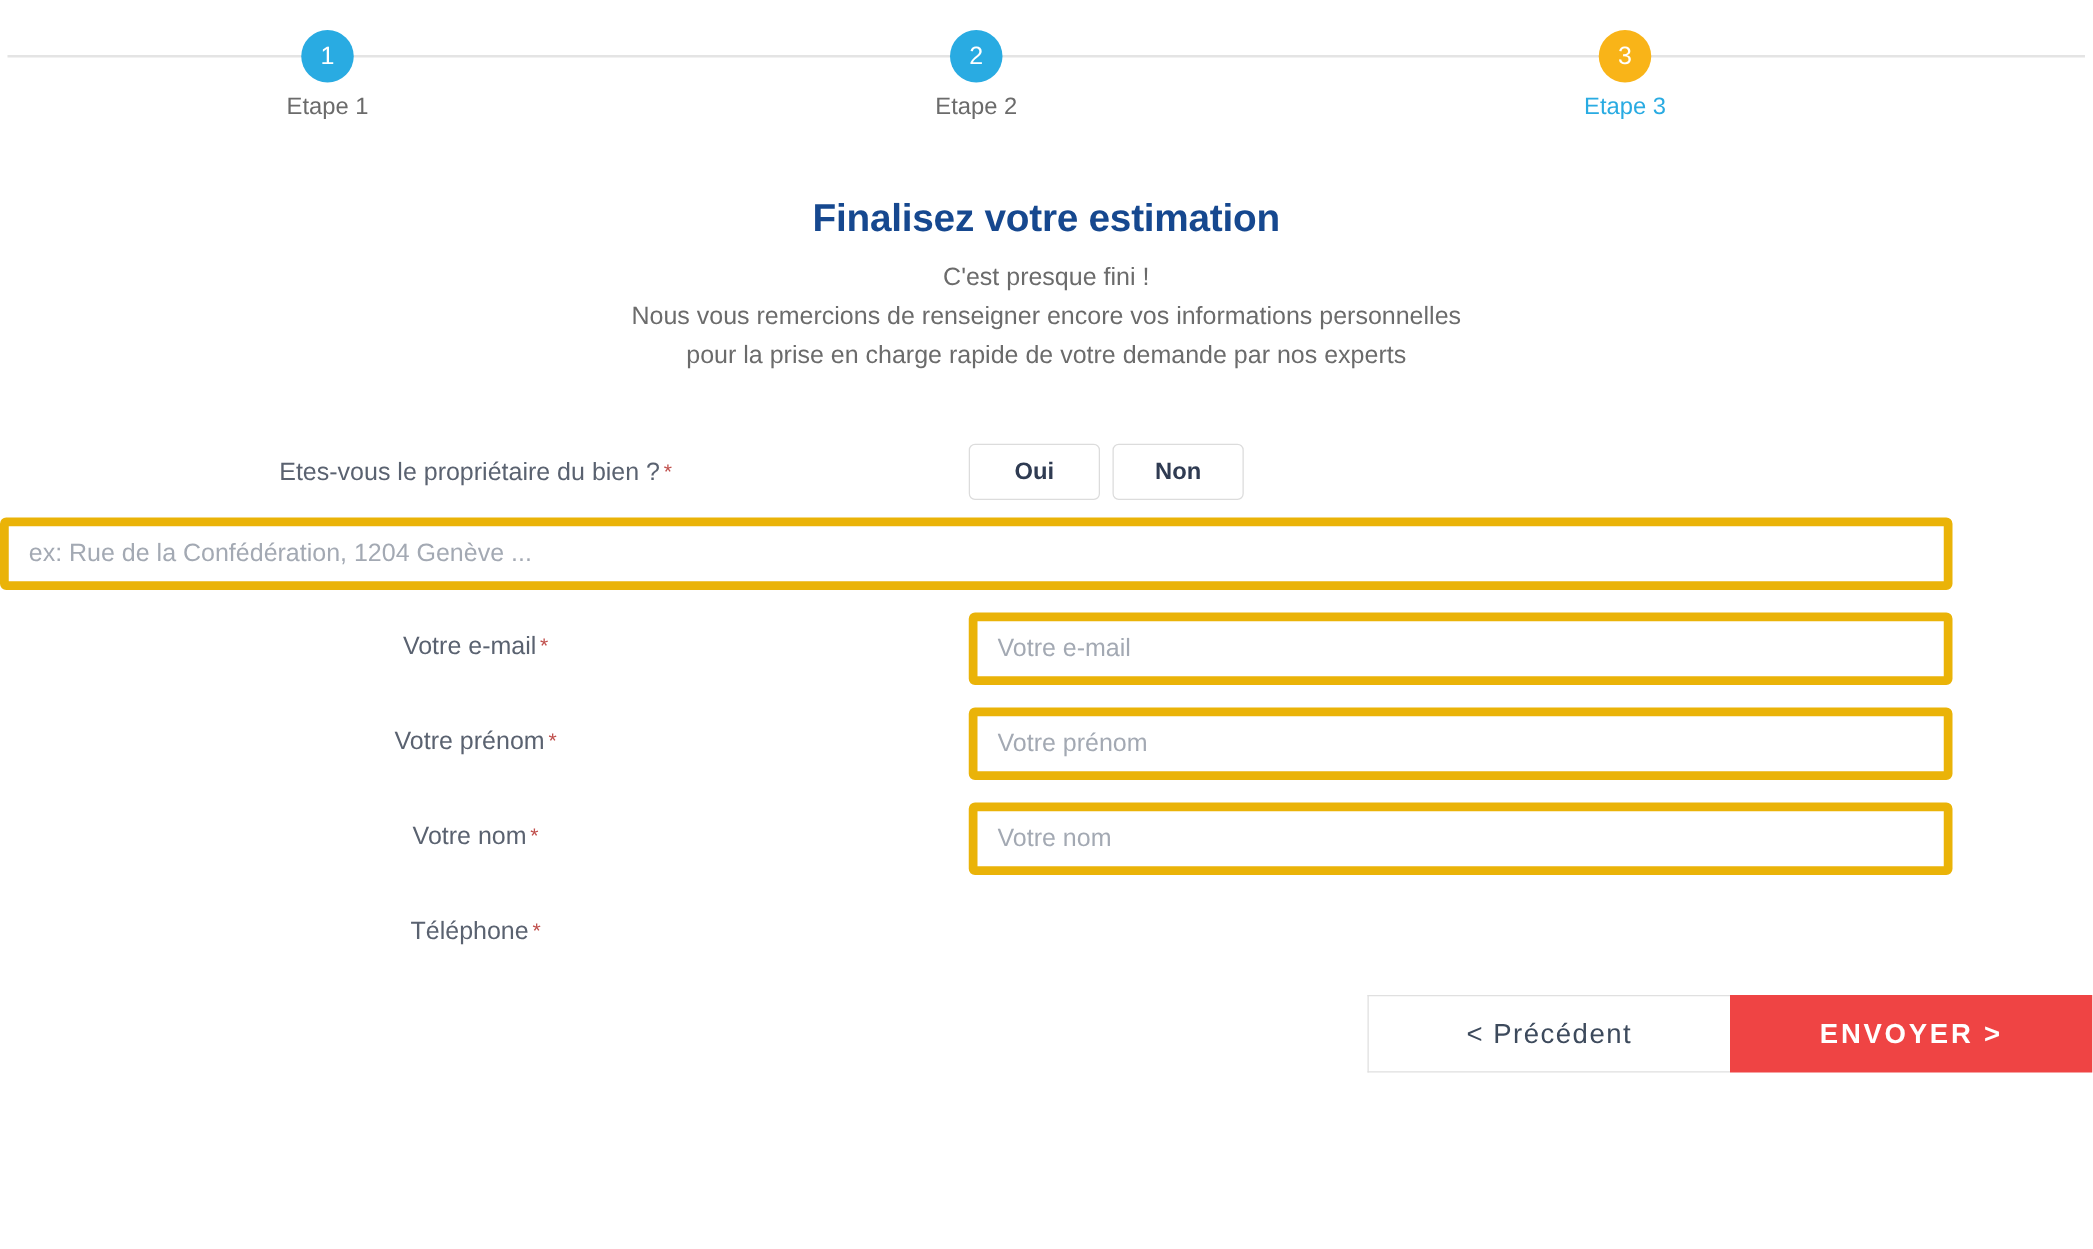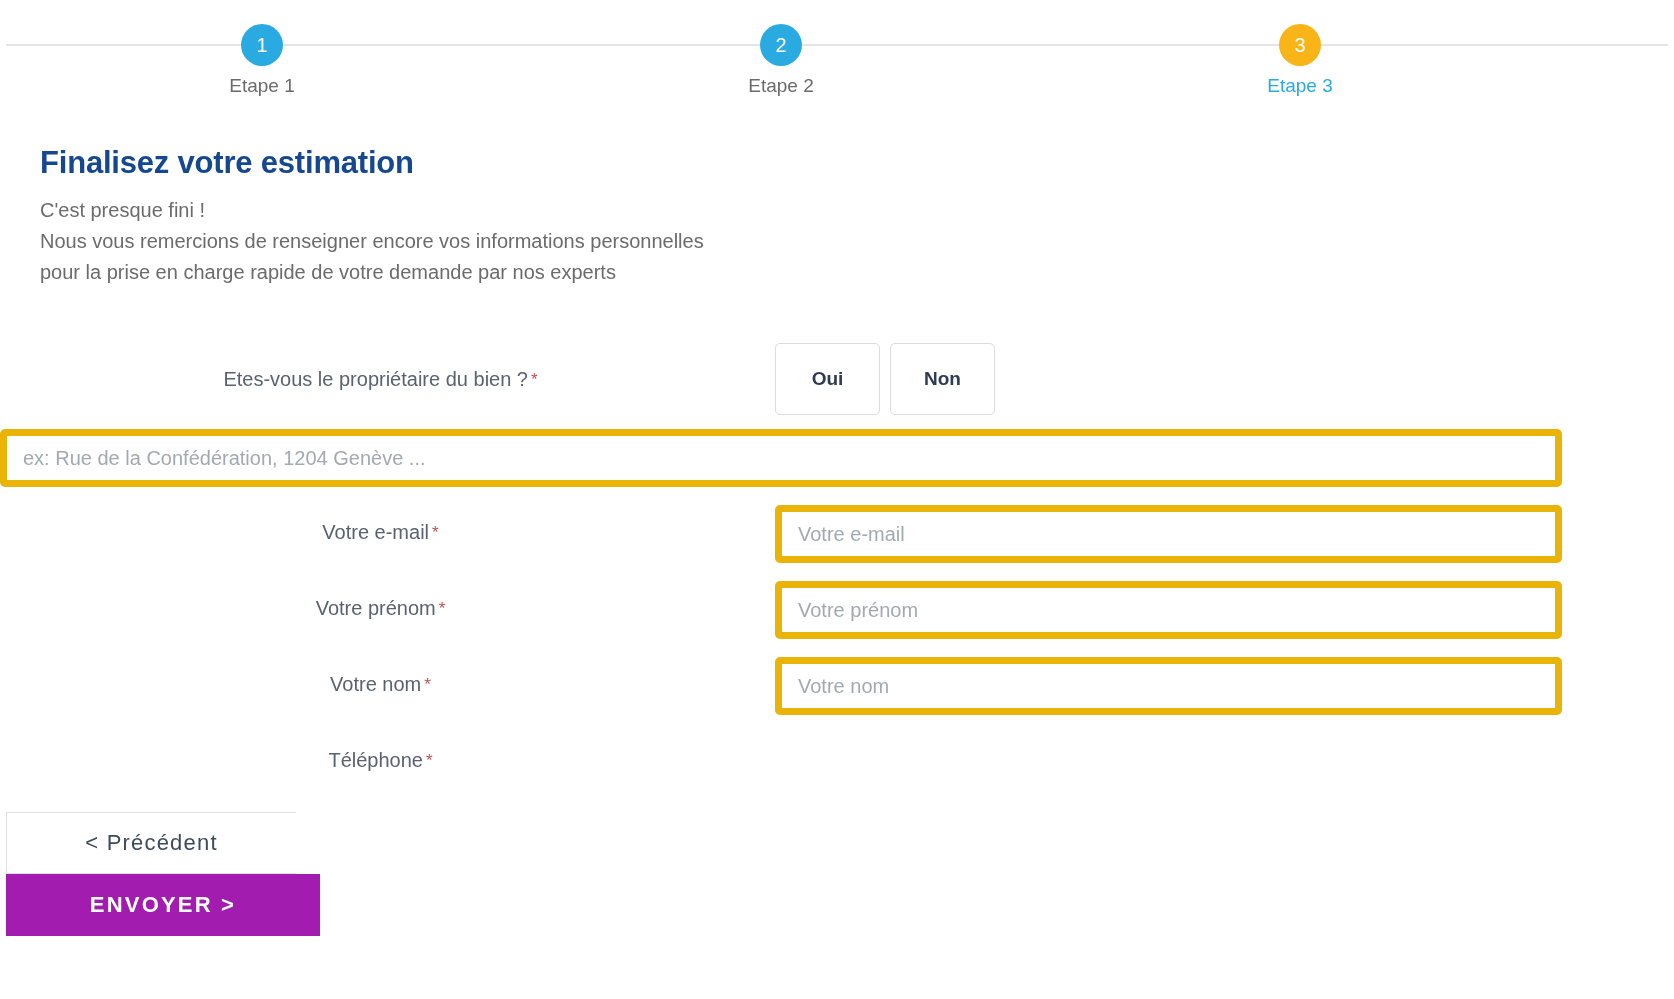--- a/index.html
+++ b/index.html
@@ -60,21 +60,22 @@
 
   .step-label {
     margin-top: 9px;
     font-size: 19px;
     color: #6b6b6b;
   }
   .step-label.active { color: #29abe2; }
 
   
   .intro {
-    margin-top: 35px;
+    margin-top: 47px;
+    text-align: center;
     padding: 0 40px;
   }
   .intro-title {
     font-size: 31px;
     font-weight: bold;
     color: #16488f;
     letter-spacing: -0.2px;
   }
   .intro-sub {
     margin-top: 14px;
@@ -141,56 +142,55 @@
     outline: none;
   }
   .text-input::placeholder { color: #a3a9b3; }
 
   .label-offset { padding-top: 14px; }
 
   
   .toggle-group { display: flex; gap: 10px; }
   .toggle-btn {
     width: 105px;
-    height: 72px;
+    height: 45px;
     border: 1px solid #dcdcdc;
     border-radius: 5px;
     background: #ffffff;
     font-family: "Liberation Sans", sans-serif;
     font-size: 19px;
     font-weight: bold;
     color: #2f3b52;
     cursor: pointer;
   }
 
   
   .actions {
     margin-top: 38px;
     display: flex;
     justify-content: flex-end;
     padding-left: 6px;
-    flex-direction: column;
   }
   .btn-prev {
     width: 290px;
     height: 62px;
     border: 1px solid #e0e0e0;
     border-right: none;
     background: #ffffff;
     font-family: "Liberation Sans", sans-serif;
     font-size: 22px;
     color: #3d4a5c;
     letter-spacing: 1.2px;
     cursor: pointer;
   }
   .btn-send {
-    width: 314px;
+    width: 290px;
     height: 62px;
     border: none;
-    background: #a21caf;
+    background: #ef4444;
     font-family: "Liberation Sans", sans-serif;
     font-size: 22px;
     font-weight: bold;
     color: #ffffff;
     letter-spacing: 2.2px;
     cursor: pointer;
   }
 </style>
 </head>
 <body>

